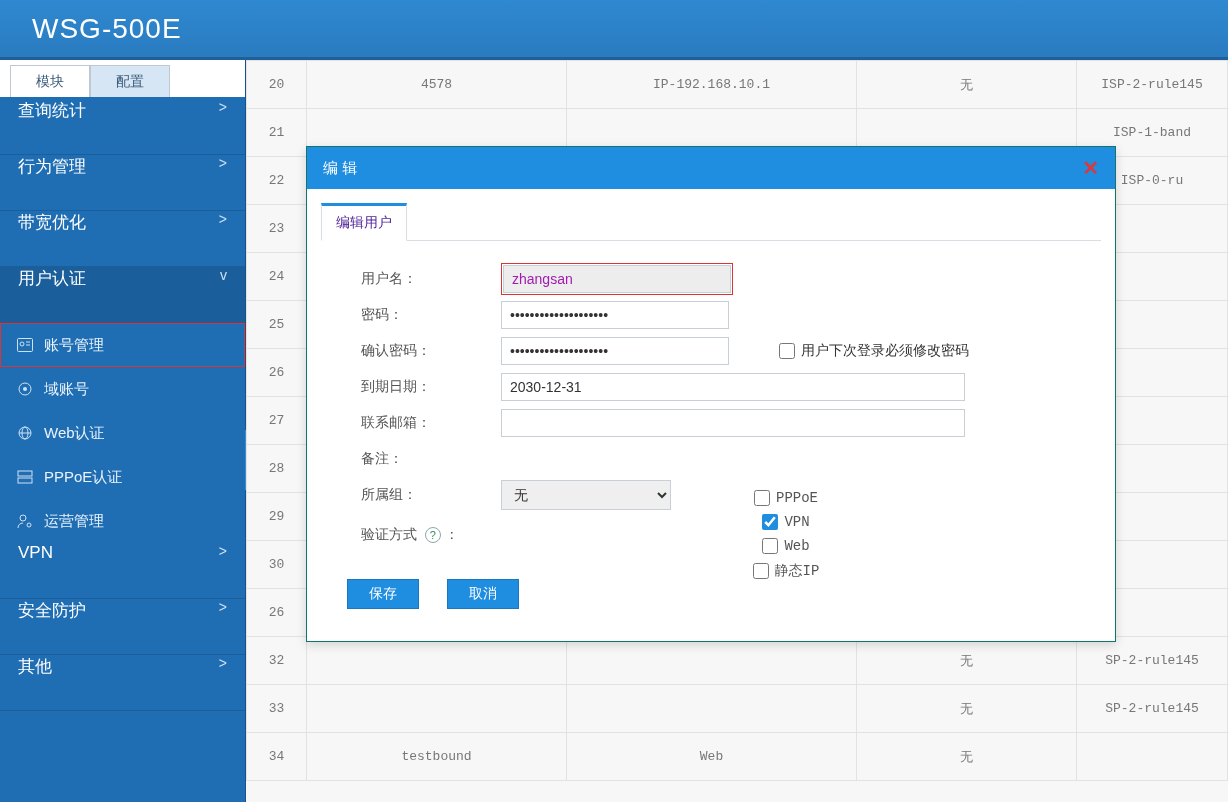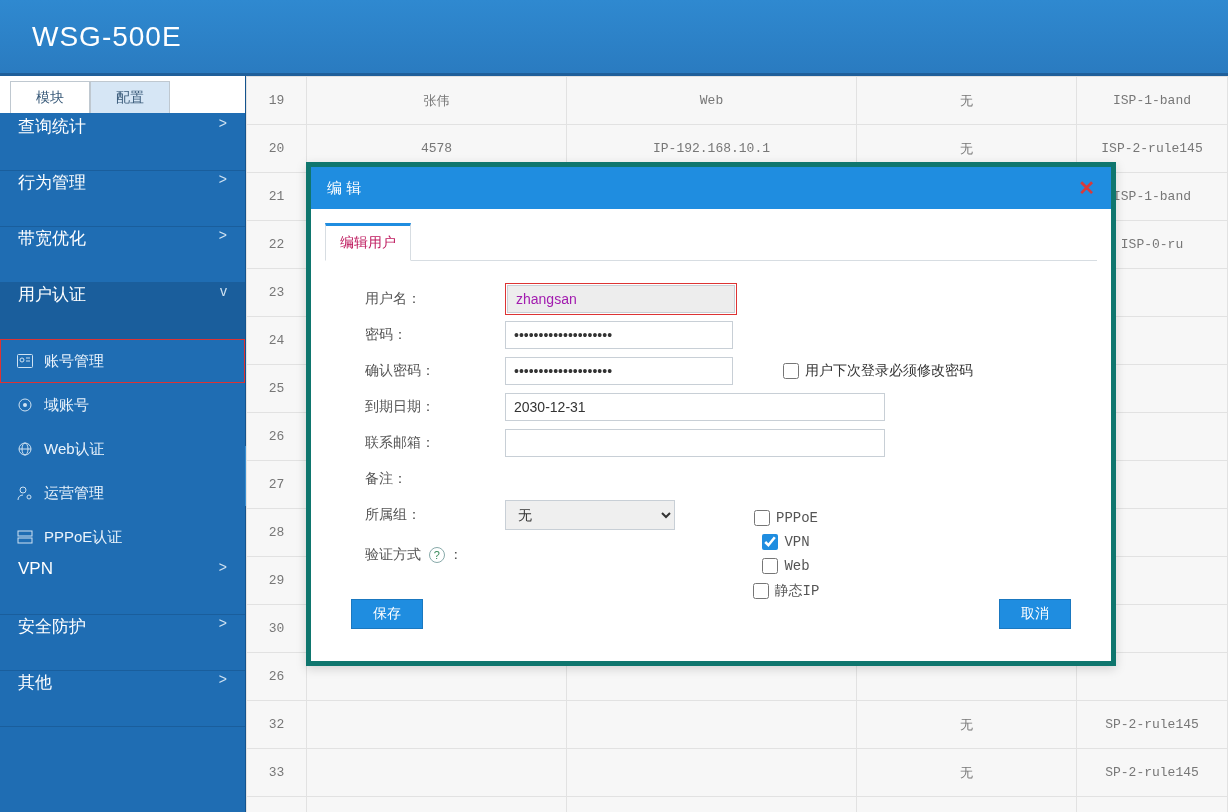--- a/index.html
+++ b/index.html
@@ -1,18 +1,18 @@
 <!DOCTYPE html>
 <html><head>
 <meta charset="utf-8">
 <style>
   * { box-sizing: border-box; margin: 0; padding: 0; }
   html, body { width: 1228px; height: 812px; font-family: "Microsoft YaHei", Arial, sans-serif; font-size: 14px; color: #333; overflow: hidden; }
   .topbar {
-    height: 76px;
+    height: 60px;
     background: linear-gradient(#2f89d0, #2a7bc0);
     color: #fff;
     display: flex;
     align-items: center;
     padding-left: 32px;
     font-size: 28px;
     letter-spacing: 1px;
     border-bottom: 3px solid #1f5f9a;
   }
   .body { display: flex; height: calc(812px - 70px); }
@@ -109,21 +109,21 @@
   .table td.c2 { width: 290px; }
   .table td.c3 { width: 220px; }
   .table td.c4 { }
   
   .modal {
     position: absolute;
     top: 86px;
     left: 60px;
     width: 810px;
     background: #fff;
-    border: 5px solid #0f766e;
+    border: 1px solid #0f766e;
     box-shadow: 0 3px 10px rgba(0,0,0,0.15);
   }
   .modal-header {
     height: 42px;
     background: #1f8de0;
     color: #fff;
     display: flex;
     align-items: center;
     justify-content: space-between;
     padding: 0 16px;
@@ -143,48 +143,48 @@
     display: flex;
     border-bottom: 1px solid #d7dde2;
     margin-bottom: 12px;
   }
   .modal-tab {
     padding: 8px 14px;
     border: 1px solid #d7dde2;
     border-bottom-color: #fff;
     border-top: 3px solid #1f8de0;
     margin-bottom: -1px;
-    color: #be185d;
+    color: #4c1d95;
     font-size: 14px;
     cursor: pointer;
     background:#fff;
   }
   .form { padding: 8px 30px 6px 30px; }
   .row { display: flex; align-items: center; height: 36px; }
   .row .lbl { width: 150px; color: #555; text-align: left; padding-left: 10px; }
   .row .ctrl { flex: 1; display: flex; align-items: center; gap: 8px; }
   .tinput {
-    width: 380px;
+    width: 464px;
     height: 28px;
     border: 1px solid #c8cfd6;
     padding: 2px 8px;
     font-size: 14px;
     color: #333;
   }
   .tinput.readonly { background: #ededed; color: #a21caf; }
   .tinput.select { width: 170px; }
   .ubox { border: 1px solid #d33; padding: 1px; display: inline-block; }
   .chk { width: 16px; height: 16px; accent-color: #1f8de0; }
   .chkrow { display: flex; gap: 40px; align-items: center; color: #555; font-family: "Courier New", monospace; flex-direction: column; }
   .chkitem { display: flex; align-items: center; gap: 6px; }
   .help { width:16px; height:16px; border:1px solid #8aa; border-radius:50%; display:inline-flex; align-items:center; justify-content:center; color:#3a8a5a; font-size:11px; margin-left:4px; }
   .modal-footer {
     display: flex;
-    justify-content: space-between;
-    gap: 16px;
+    justify-content: flex-start;
+    gap: 28px;
     padding: 20px 26px 18px 26px;
   }
   .btn {
     width: 72px; height: 30px;
     background: #1f8de0;
     color: #fff;
     border: 1px solid #1a78c0;
     cursor: pointer;
     font-size: 14px;
   }
@@ -246,64 +246,57 @@
             <svg width="16" height="16" viewBox="0 0 16 16">
                 <circle cx="8" cy="8" r="6" fill="none" stroke="#cfe2f2"></circle>
                 <ellipse cx="8" cy="8" rx="3" ry="6" fill="none" stroke="#cfe2f2"></ellipse>
                 <line x1="2" y1="8" x2="14" y2="8" stroke="#cfe2f2"></line>
               </svg>
           </span>
           <span>Web认证</span>
         </div>
         <div class="sub-item">
           <span class="ico">
+            <svg width="16" height="14" viewBox="0 0 16 14">
+                <rect x="1" y="1" width="14" height="5" fill="none" stroke="#cfe2f2"></rect>
+                <rect x="1" y="8" width="14" height="5" fill="none" stroke="#cfe2f2"></rect>
+              </svg>
+          </span>
+          <span>PPPoE认证</span>
+        </div>
+        <div class="sub-item">
+          <span class="ico">
             <svg width="16" height="16" viewBox="0 0 16 16">
                 <circle cx="6" cy="5" r="3" fill="none" stroke="#cfe2f2"></circle>
                 <path d="M1 15c0-3 2-5 5-5" fill="none" stroke="#cfe2f2"></path>
                 <circle cx="12" cy="12" r="2" fill="none" stroke="#cfe2f2"></circle>
               </svg>
           </span>
           <span>运营管理</span>
         </div>
-        <div class="sub-item">
-          <span class="ico">
-            <svg width="16" height="14" viewBox="0 0 16 14">
-                <rect x="1" y="1" width="14" height="5" fill="none" stroke="#cfe2f2"></rect>
-                <rect x="1" y="8" width="14" height="5" fill="none" stroke="#cfe2f2"></rect>
-              </svg>
-          </span>
-          <span>PPPoE认证</span>
-        </div>
       </div>
       <div class="nav-item">
         <span>VPN</span>
         <span class="chev">&gt;</span>
       </div>
       <div class="nav-item">
         <span>安全防护</span>
         <span class="chev">&gt;</span>
       </div>
       <div class="nav-item">
         <span>其他</span>
         <span class="chev">&gt;</span>
       </div>
     </div>
     <div class="collapse-handle">◀</div>
   </div>
 
   <div class="main">
     <table class="table">
       <tbody id="tbody">
-          <tr>
-            <td class="num">19</td>
-            <td class="c1">张伟</td>
-            <td class="c2">Web</td>
-            <td class="c3">无</td>
-            <td class="c4">ISP-1-band</td>
-          </tr>
           <tr>
             <td class="num">20</td>
             <td class="c1">4578</td>
             <td class="c2">IP-192.168.10.1</td>
             <td class="c3">无</td>
             <td class="c4">ISP-2-rule145</td>
           </tr>
           <tr>
             <td class="num">21</td>
             <td class="c1"></td>

